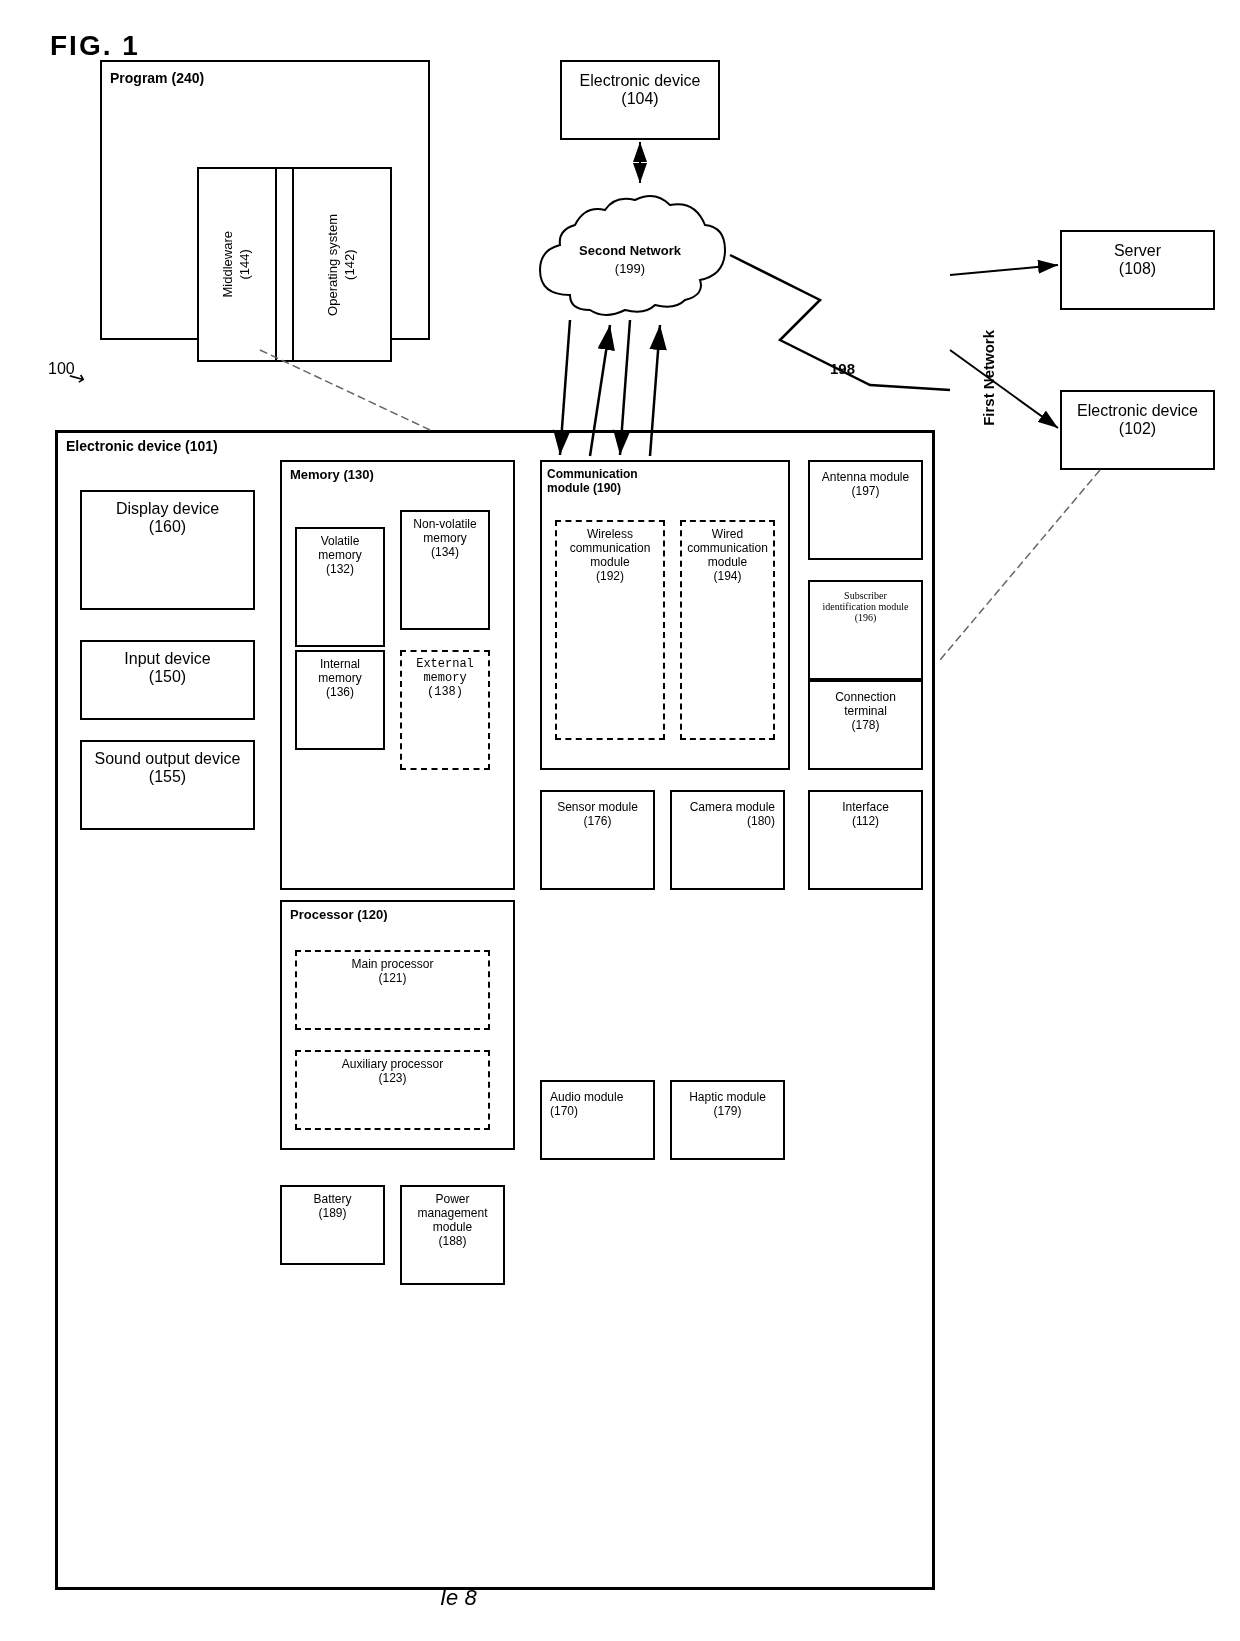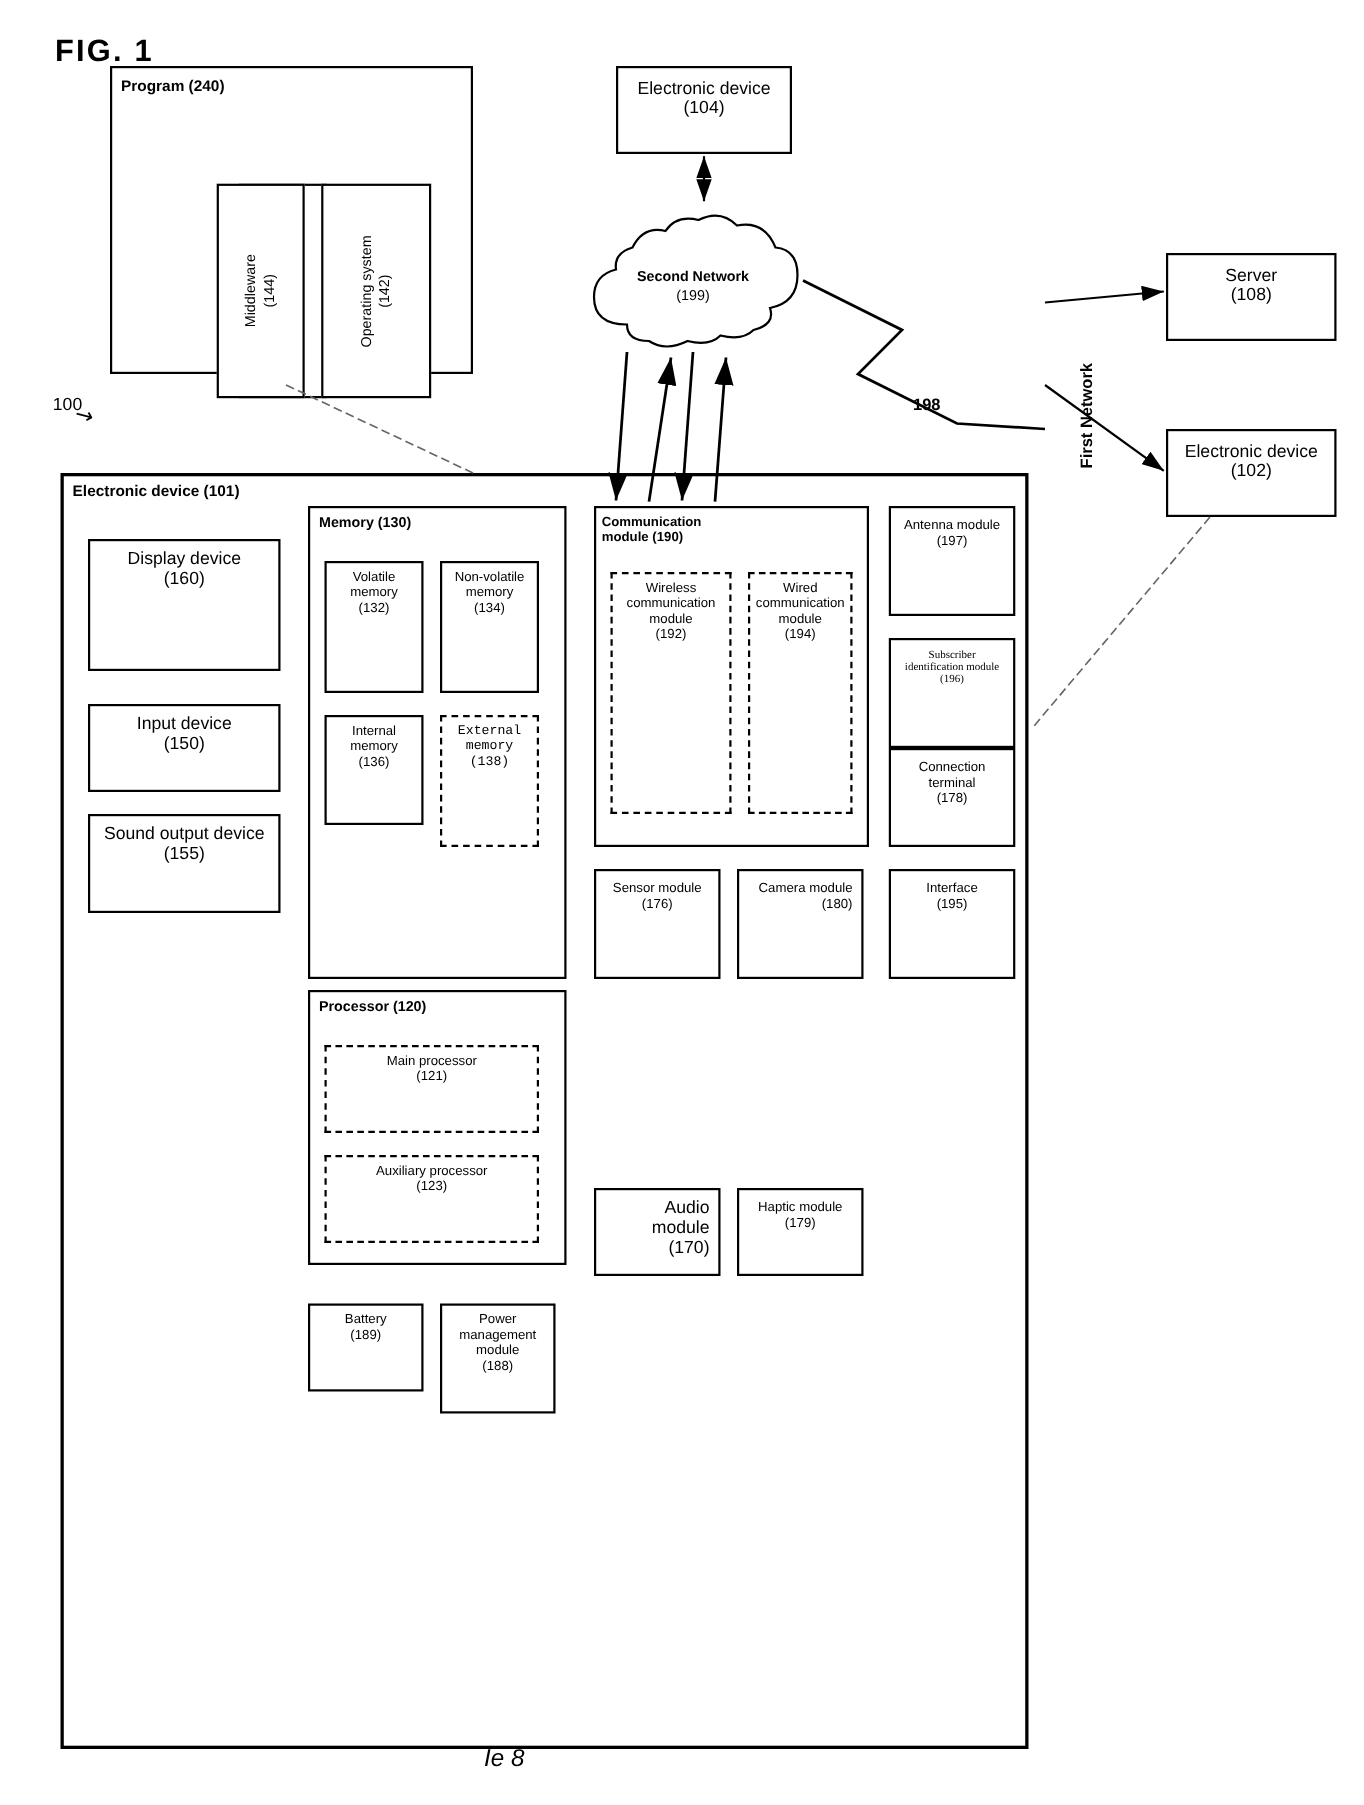--- a/index.html
+++ b/index.html
@@ -140,21 +140,21 @@
       left: 280px;
       width: 235px;
       height: 430px;
       border: 2px solid #000;
       background: #fff;
     }
 
     
     .volatile-box {
       position: absolute;
-      top: 510px;
+      top: 527px;
       left: 295px;
       width: 90px;
       height: 120px;
       border: 2px solid #000;
       background: #fff;
     }
 
     
     .nonvolatile-box {
       position: absolute;
@@ -606,26 +606,26 @@
   </div>
 
   <div class="camera-box">
     <div style="padding:8px;text-align:right;font-size:12px;">
       <span>Camera module</span><br><span>(180)</span>
     </div>
   </div>
 
   <div class="interface-box">
     <div style="padding:8px;text-align:center;font-size:12px;">
-      <span>Interface</span><br><span>(195)</span>
+      <span>Interface</span><br><span>(112)</span>
     </div>
   </div>
 
   <div class="audio-box">
-    <div style="padding:8px;text-align:right;font-size:16px;">
+    <div style="padding:8px;text-align:left;font-size:12px;">
       <span>Audio module</span><br><span>(170)</span>
     </div>
   </div>
 
   <div class="haptic-box">
     <div style="padding:8px;text-align:center;font-size:12px;">
       <span>Haptic module</span><br><span>(179)</span>
     </div>
   </div>
 

